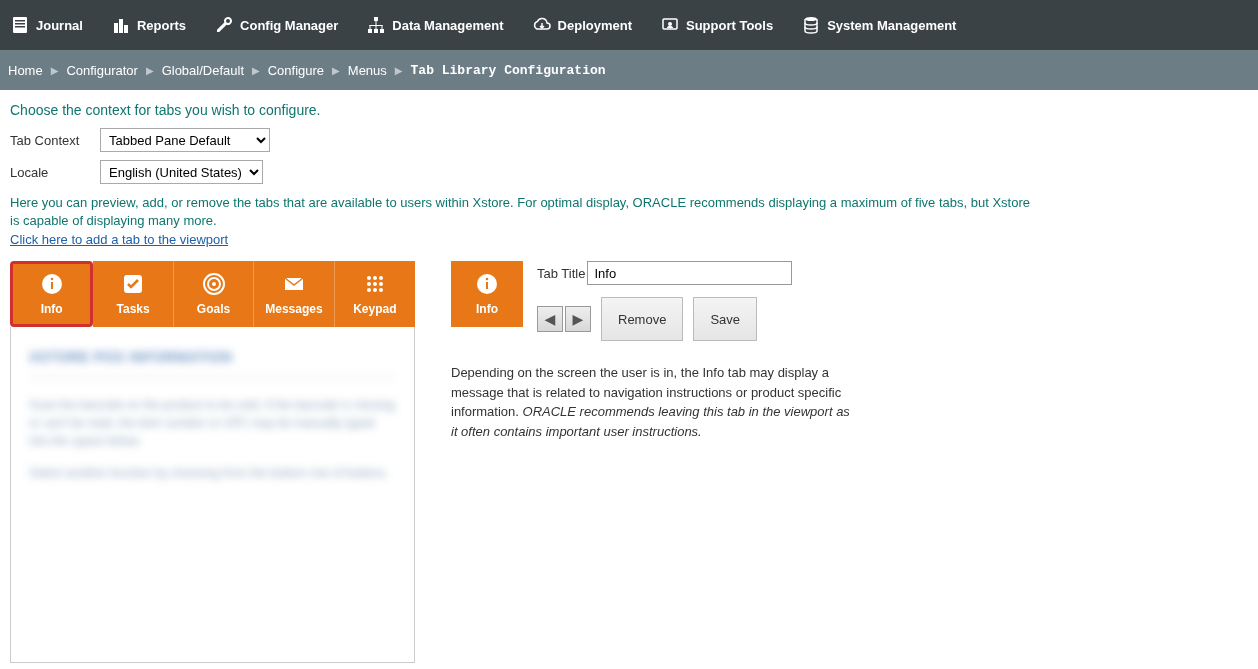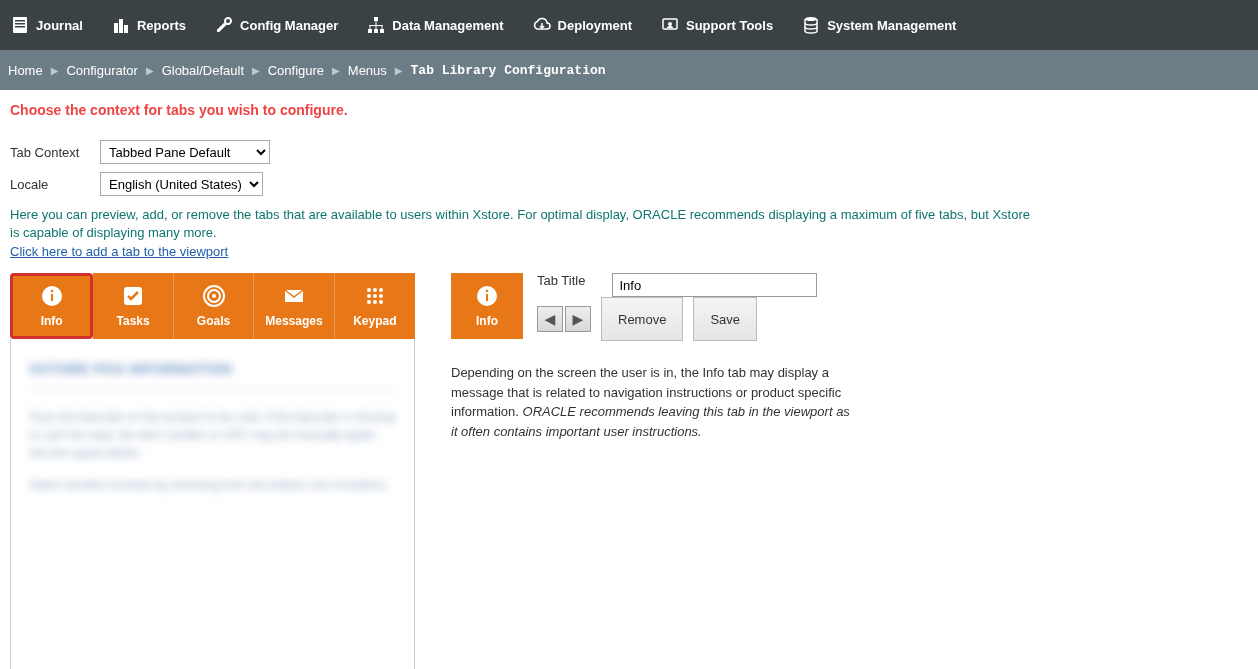--- a/index.html
+++ b/index.html
@@ -11,21 +11,21 @@
 .topnav-item svg { fill: #fff; }
 
 
 .breadcrumb { background: #6d7d86; height: 40px; display: flex; align-items: center; padding: 0 8px; gap: 8px; color: #fff; font-size: 13px; }
 .breadcrumb a { color: #fff; text-decoration: none; cursor: pointer; }
 .breadcrumb .sep { color: #c0c8cc; font-size: 10px; }
 .breadcrumb .current { font-weight: bold; font-family: Liberation Mono, monospace; }
 
 
 .main { padding: 12px 10px; }
-.instruction { font-weight: bold; margin-bottom: 22px; color: #ef4444; font-size: 14px; }
+.instruction { font-weight: normal; margin-bottom: 10px; color: #0f766e; font-size: 14px; }
 .form-row { display: flex; align-items: center; gap: 10px; margin-bottom: 8px; }
 .form-row label { width: 80px; font-size: 13px; color: #333; }
 select { font-size: 13px; padding: 3px 4px; border: 1px solid #aaa; background: #fff; min-width: 170px; height: 24px; }
 
 .help-text { margin-top: 10px; font-size: 13px; color: #0f766e; line-height: 1.4; max-width: 1030px; }
 .add-link { color: #1f5fa8; text-decoration: underline; cursor: pointer; display: inline-block; margin-top: 2px; font-size: 13px; }
 
 
 .cols { display: flex; gap: 36px; margin-top: 14px; align-items: flex-start; }
 .left-col { width: 405px; }
@@ -45,21 +45,21 @@
 .preview-hr { border: none; border-top: 1px solid #ccc; margin-bottom: 18px; }
 .preview-body { color: #6a88aa; font-size: 12px; line-height: 1.5; }
 .preview-body p { margin-bottom: 14px; }
 
 
 .edit-header { display: flex; align-items: flex-start; gap: 14px; }
 .selected-tab-block { background: #e87817; color: #fff; width: 72px; height: 66px; display: flex; flex-direction: column; align-items: center; justify-content: center; gap: 6px; }
 .selected-tab-block svg { fill: #fff; }
 .selected-tab-block .tab-label { font-size: 12px; font-weight: bold; }
 
-.title-row { display: flex; gap: 27px; margin-bottom: 0; }
+.title-row { display: flex; align-items: center; gap: 2px; margin-bottom: 12px; }
 .title-row label { font-size: 13px; }
 .title-row input[type="text"] { width: 205px; height: 24px; padding: 2px 6px; border: 1px solid #999; font-size: 13px; }
 
 .btn-row { display: flex; align-items: center; gap: 10px; }
 .arrow-btns { display: flex; gap: 2px; }
 .arrow-btn { width: 26px; height: 26px; background: linear-gradient(#eee,#d8d8d8); border: 1px solid #999; color: #555; display: flex; align-items: center; justify-content: center; cursor: pointer; font-size: 14px; }
 .action-btn { height: 44px; padding: 8px 16px; background: linear-gradient(#f4f4f4,#e5e5e5); border: 1px solid #bbb; color: #333; font-size: 13px; cursor: pointer; }
 
 .desc-text { margin-top: 22px; font-size: 13px; color: #333; line-height: 1.5; max-width: 400px; }
 .desc-text em { font-style: italic; }

